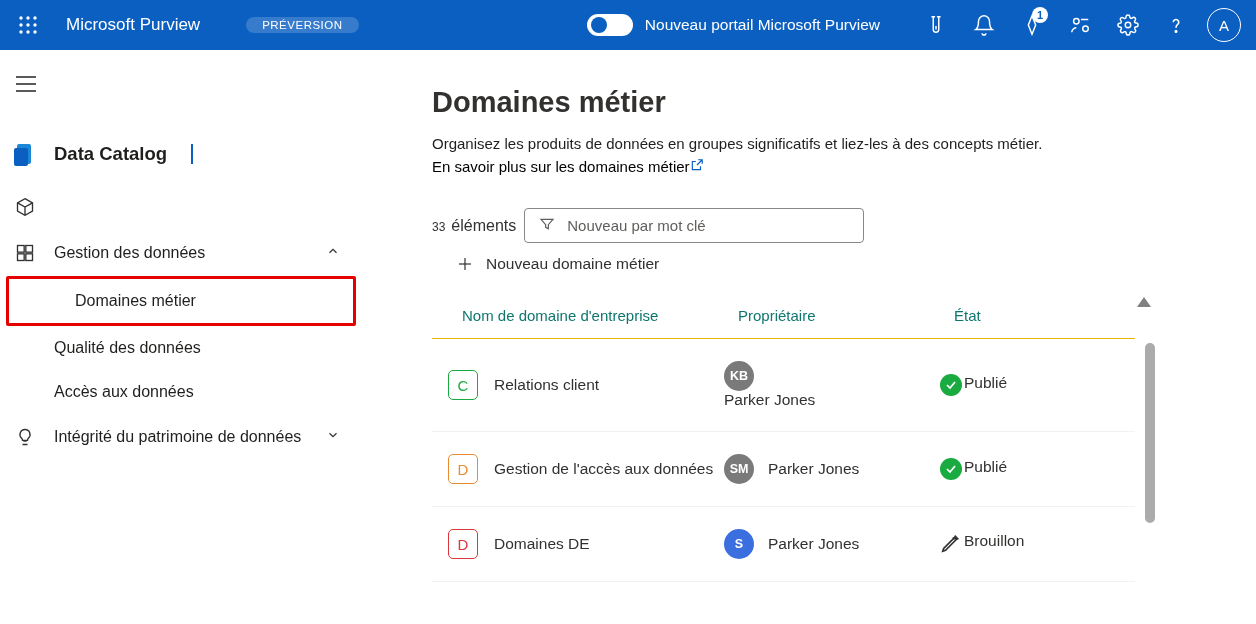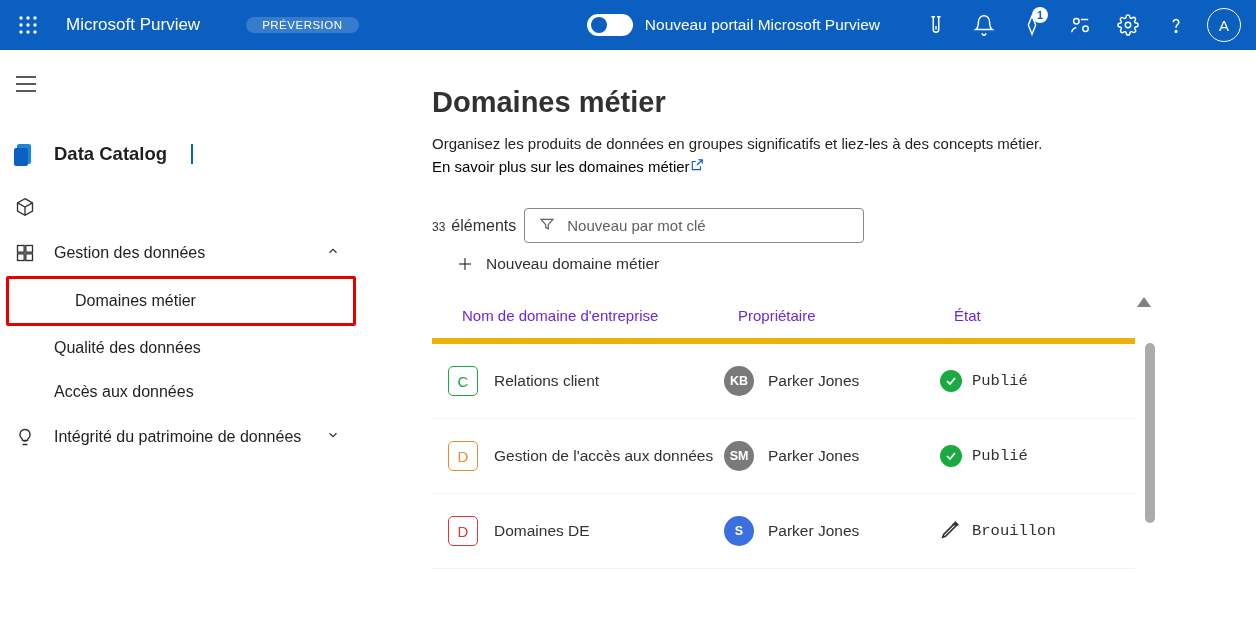--- a/index.html
+++ b/index.html
@@ -139,23 +139,23 @@
       border-right: 7px solid transparent;
       border-bottom: 10px solid #808080;
     }
     .scrollbar-thumb {
       position: absolute; right: -20px; top: 36px;
       width: 10px; height: 180px;
       background: #ababab; border-radius: 5px;
     }
     .table-header {
       display: flex; align-items: center;
-      border-bottom: 6px solid #eab308;
+      border-bottom: 1px solid #eab308;
       padding: 0 0 14px 30px;
-      font-size: 15px; color: #6d28d9;
+      font-size: 15px; color: #0f766e;
     }
     .col-name { width: 276px; }
     .col-owner { width: 216px; }
     .col-state { flex: 1; }
     .table-row {
       display: flex; align-items: center;
       border-bottom: 1px solid #f3f2f1;
       padding: 22px 0 22px 16px;
     }
     .domain-letter {
@@ -170,21 +170,21 @@
     .letter-orange { border-color: #e88c30; color: #e88c30; }
     .letter-red { border-color: #d9363e; color: #d9363e; }
     .owner-avatar {
       width: 30px; height: 30px; border-radius: 50%;
       display: flex; align-items: center; justify-content: center;
       font-size: 12.5px; font-weight: 600; color: #fff;
       margin-right: 14px;
     }
     .av-grey { background: #7a7a7a; }
     .av-blue { background: #3b6fe0; }
-    .state { display: flex; align-items: center; gap: 10px; font-family: Liberation Mono, monospace; }
+    .state { display: flex; align-items: flex-start; gap: 2px; }
     .state-check {
       width: 22px; height: 22px; background: #1aab40; border-radius: 50%;
       display: flex; align-items: center; justify-content: center;
     }
     .domain-name-text { font-size: 15.5px; }
     .owner-name-text { font-size: 15.5px; }
     .state-text { font-size: 15.5px; }
   </style>
 </head>
 <body>
@@ -384,21 +384,21 @@
         <div class="col-name">Nom de domaine d'entreprise</div>
         <div class="col-owner">Propriétaire</div>
         <div class="col-state">État</div>
       </div>
       <div id="table-body">
           <div class="table-row">
             <div class="col-name" style="display:flex;align-items:center;">
               <span class="domain-letter letter-green">C</span>
               <span class="domain-name-text">Relations client</span>
             </div>
-            <div class="col-owner" style="display:flex;align-items:center;">
+            <div class="col-owner" style="display:flex;flex-direction:column;">
               <span class="owner-avatar av-grey">KB</span>
               <span class="owner-name-text">Parker Jones</span>
             </div>
             <div class="col-state state">
               <span class="state-check">
                 <svg width="12" height="12" viewBox="0 0 24 24" fill="none" stroke="white" stroke-width="3.5">
                   <polyline points="4 12 10 18 20 6"></polyline>
                 </svg>
               </span>
               <span class="state-text">Publié</span>

